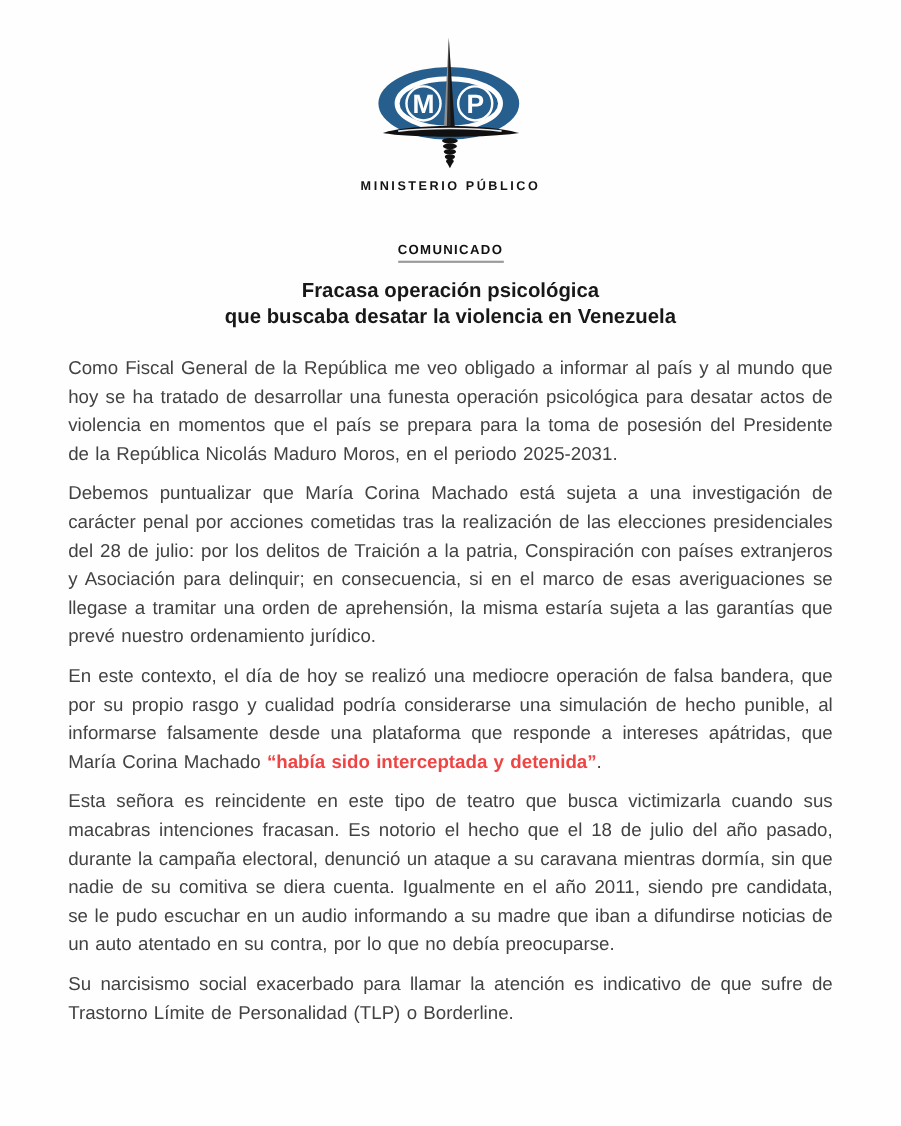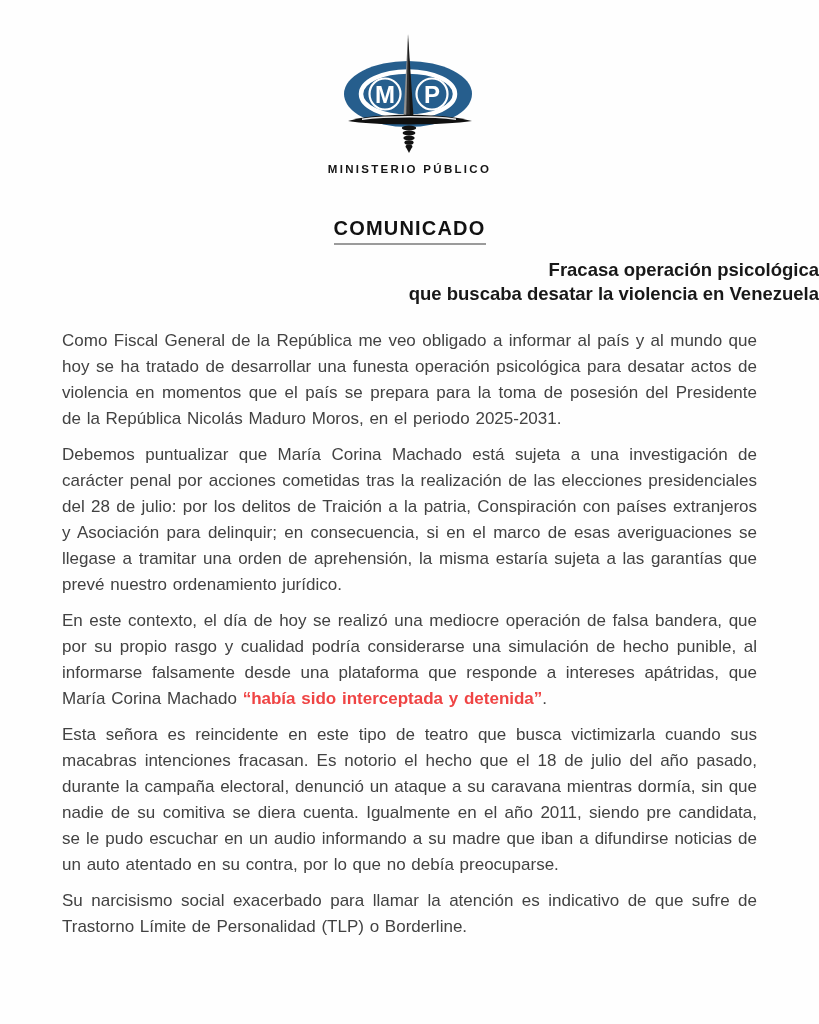--- a/index.html
+++ b/index.html
@@ -30,30 +30,30 @@
     font-weight: bold;
     letter-spacing: 2.3px;
     color: #151515;
   }
   .heading-block {
     margin-top: 42px;
     text-align: center;
   }
   .heading {
     display: inline-block;
-    font-size: 20px;
+    font-size: 12px;
     font-weight: bold;
     letter-spacing: 1.2px;
     color: #121212;
     border-bottom: 2px solid #9b9b9b;
     padding-bottom: 3px;
   }
   .subtitle {
     margin-top: 13px;
-    text-align: right;
+    text-align: center;
     font-size: 18.5px;
     font-weight: bold;
     line-height: 23.5px;
     color: #181818;
   }
   .body-text {
     margin-top: 23px;
     padding: 0 62px;
     text-align: justify;
     color: #424242;

